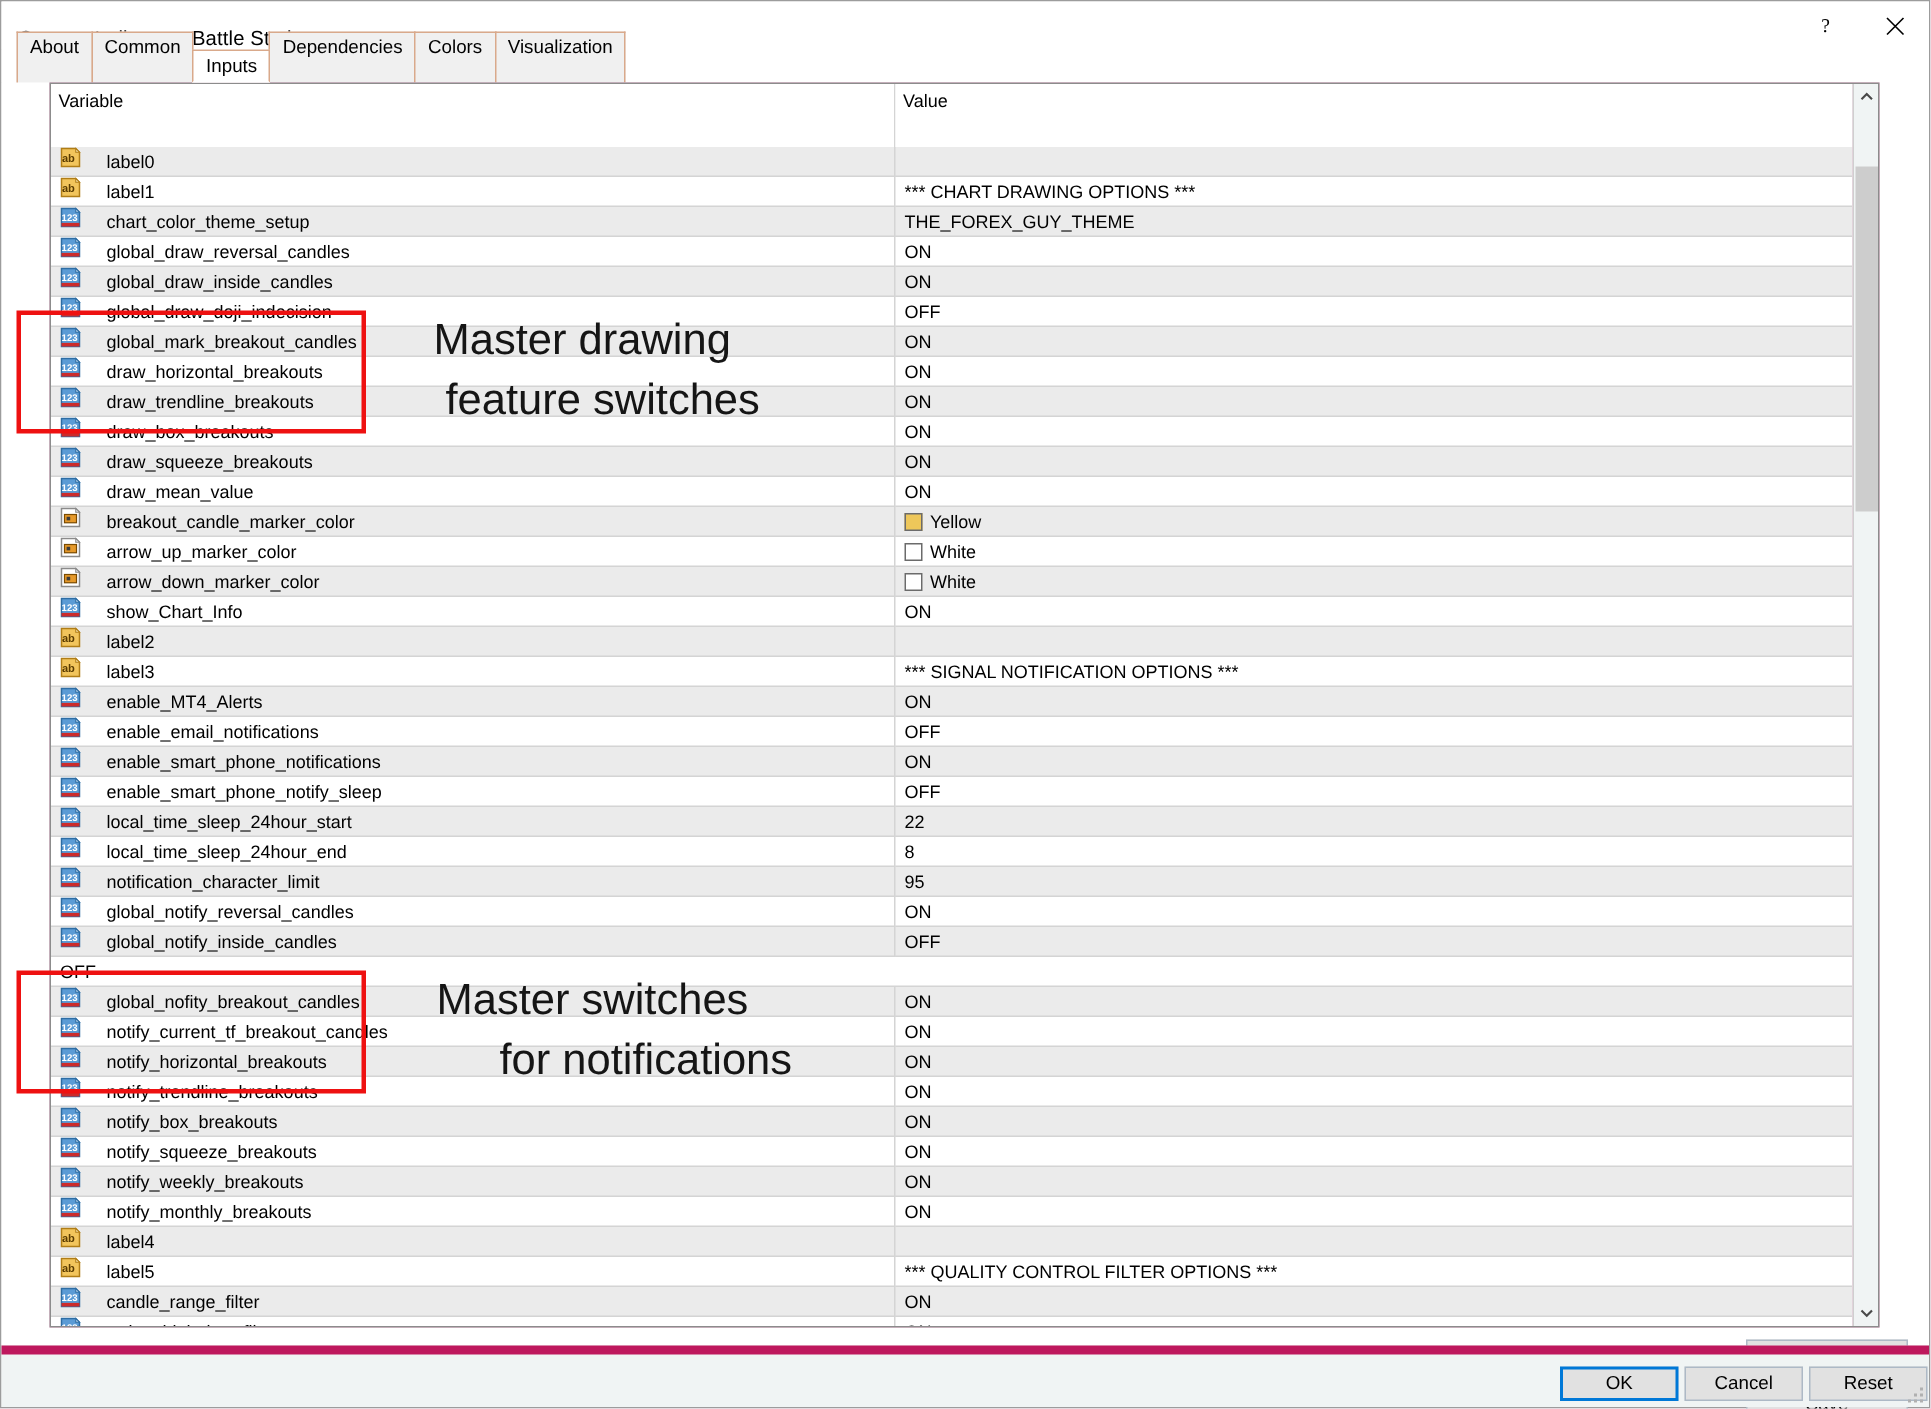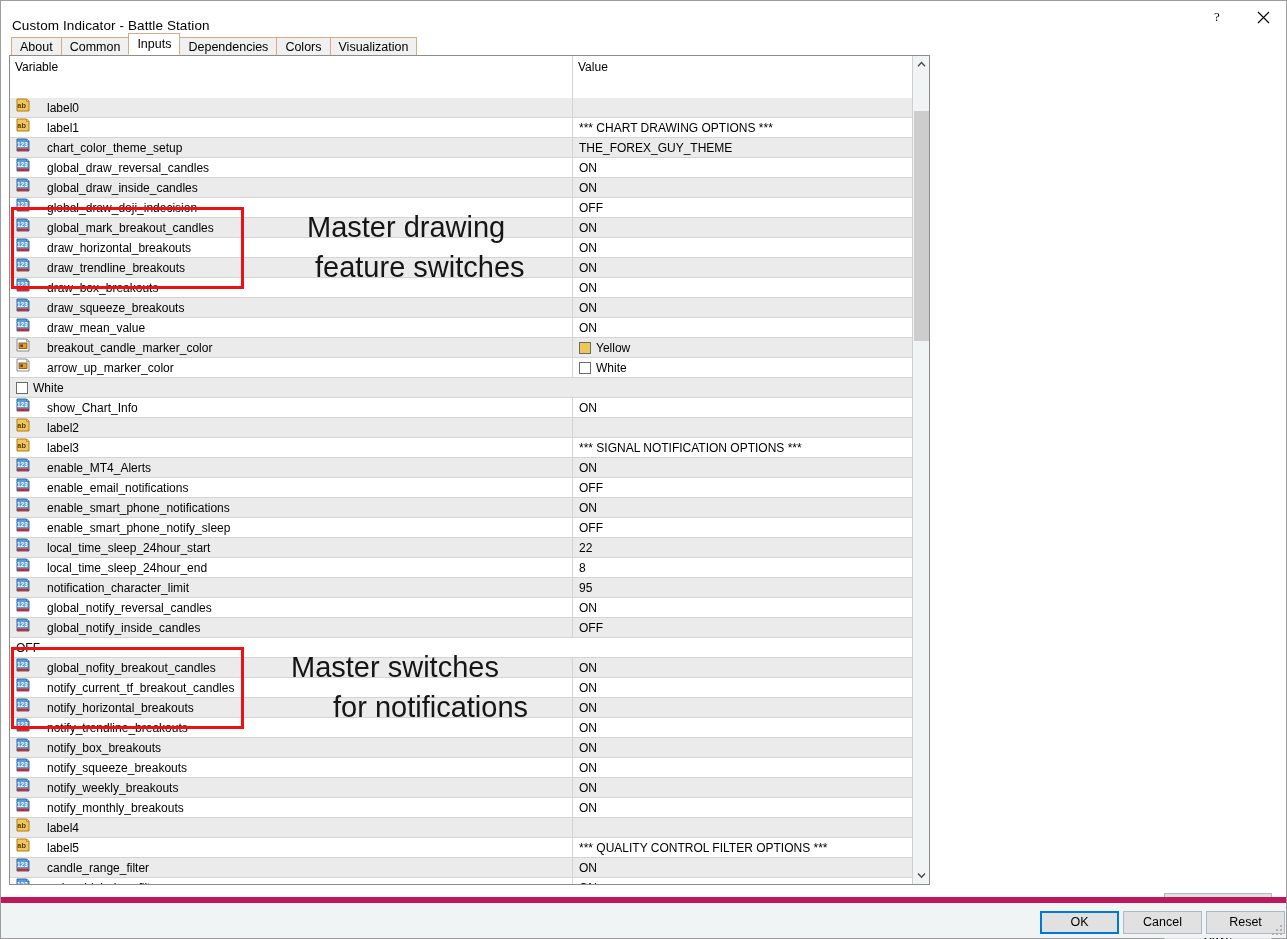--- a/index.html
+++ b/index.html
@@ -57,21 +57,21 @@
   #tabstrip {
     flex: 0 0 22px;
     height: 22px;
     position: relative;
     padding-left: 10px;
     display: flex;
     align-items: flex-end;
     background: #ffffff;
   }
   .tab {
-    height: 19px;
+    height: 35px;
     padding: 0 8px;
     margin-right: -1px;
     font-size: 12.5px;
     line-height: 18px;
     color: #000;
     background: #f0f0f0;
     border: 1px solid #d9a98b;
     border-bottom: none;
     white-space: nowrap;
     position: relative;
@@ -90,23 +90,23 @@
   
   #content {
     position: relative;
     flex: 1 1 auto;
     background: #ffffff;
     padding: 0;
   }
 
   #grid-outer {
     position: absolute;
-    left: 8px;
+    left: 32px;
     top: 0px;
-    width: 921px;
+    width: 1220px;
     height: 830px;
     border: 1px solid #8c8c8c;
     background: #f9a8d4;
     overflow: hidden;
     display: flex;
   }
 
   #grid-scroll {
     flex: 1 1 auto;
     overflow: hidden;
@@ -266,21 +266,21 @@
   .annot {
     position: absolute;
     z-index: 21;
     font-size: 29px;
     color: #151515;
     font-family: "Liberation Sans", sans-serif;
     line-height: 40px;
     white-space: nowrap;
     pointer-events: none;
   }
-  #annot-1 { left: 306px; top: 152px; }
+  #annot-1 { left: 288px; top: 152px; }
   #annot-1 .l2 { padding-left: 8px; }
   #annot-2 { left: 290px; top: 592px; }
   #annot-2 .l2 { padding-left: 42px; }
 </style>
 </head>
 <body>
 
 <div id="window">
 
   <div id="titlebar">
@@ -535,20 +535,31 @@
                   </svg>
                 </span>
                 <span class="vname">arrow_up_marker_color</span>
               </div>
               <div class="cell-val">
                 <span class="swatch" style="background: rgb(255, 255, 255);"></span>
                 <span class="vval">White</span>
               </div>
             </div>
             <div class="row odd">
+              <div class="cell-var">
+                <span class="ico">
+                  <svg width="14" height="14" viewBox="0 0 14 14">
+                    <path d="M1,1 H10.5 L13,3.5 V13 H1 Z" fill="#ffffff" stroke="#8a8a8a" stroke-width="1"></path>
+                    <path d="M10.5,1 V3.5 H13 Z" fill="#e8e8e8" stroke="#8a8a8a" stroke-width="0.7"></path>
+                    <rect x="3" y="5" width="8" height="5.5" fill="#e79a2a" stroke="#7a4a00" stroke-width="0.8"></rect>
+                    <rect x="4.4" y="6.5" width="2.4" height="2.4" fill="#3b3b3b"></rect>
+                  </svg>
+                </span>
+                <span class="vname">arrow_down_marker_color</span>
+              </div>
               <div class="cell-val">
                 <span class="swatch" style="background: rgb(255, 255, 255);"></span>
                 <span class="vval">White</span>
               </div>
             </div>
             <div class="row even">
               <div class="cell-var">
                 <span class="ico">
                   <svg width="14" height="14" viewBox="0 0 14 14">
                     <path d="M1,1 H10.5 L13,3.5 V13 H1 Z" fill="#5b9bd5" stroke="#2e6da4" stroke-width="1"></path>

